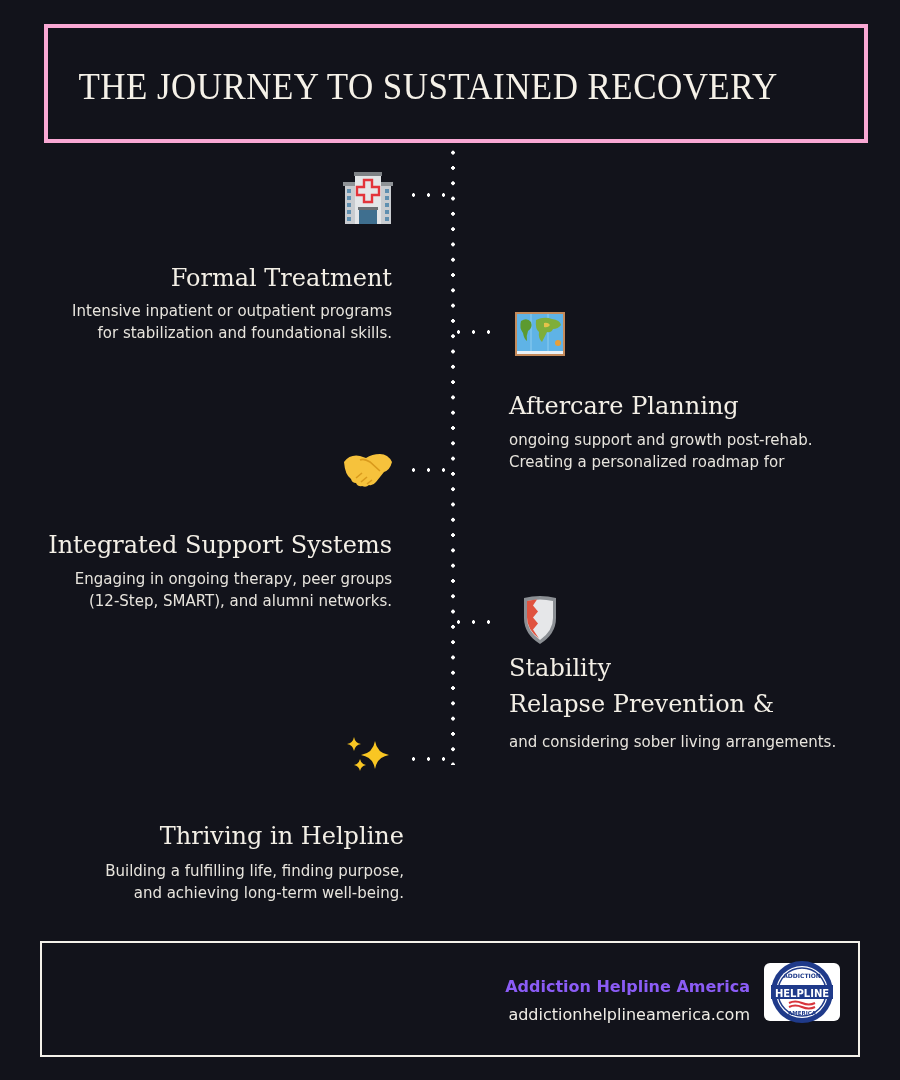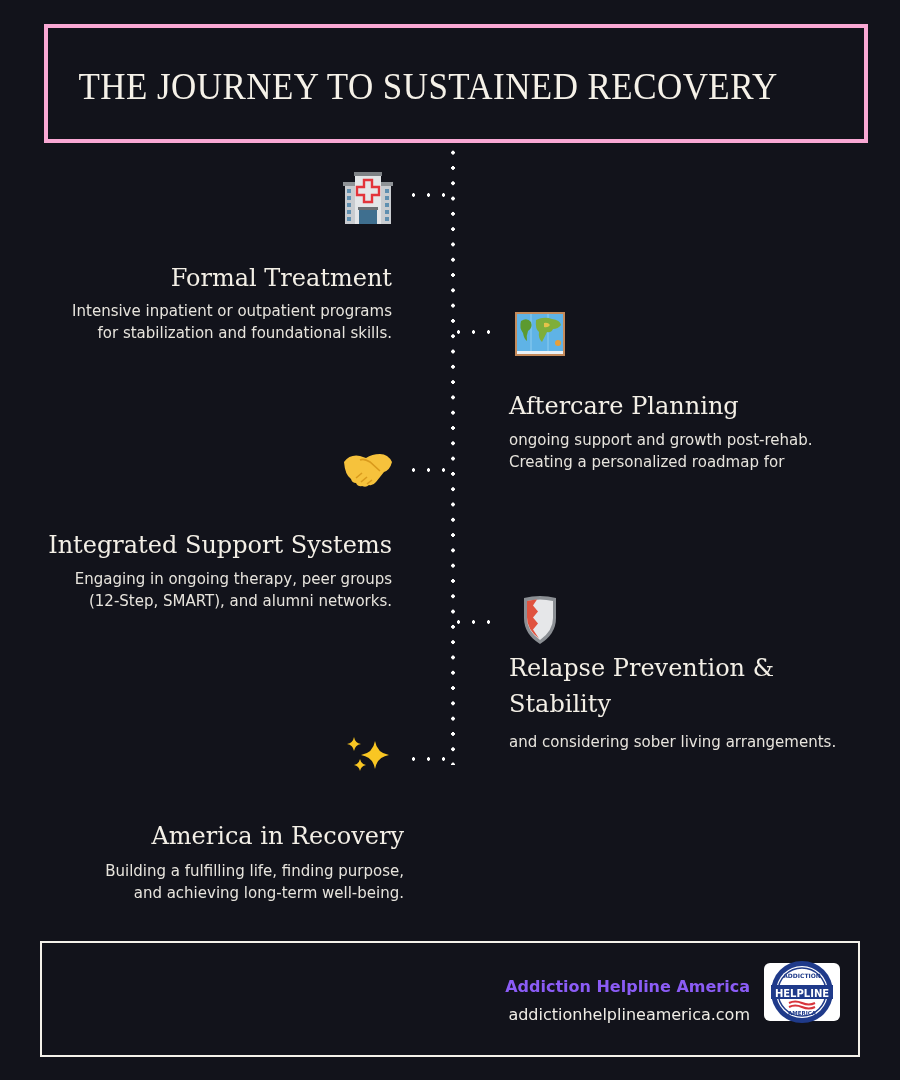--- a/index.html
+++ b/index.html
@@ -135,36 +135,36 @@
 
 <div class="hdots" style="left:451px; top:620px; width:49px;"></div>
 <div class="icon" style="left:514px; top:594px;">
   <svg width="40" height="52" viewBox="0 0 40 52">
     <path d="M4 4 q16 -4 32 0 v20 q0 16 -16 26 q-16 -10 -16 -26z" fill="#8b8f94"></path>
     <path d="M7 7 q13 -3 26 0 v17 q0 13 -13 22 q-13 -9 -13 -22z" fill="#e6e7e9"></path>
     <path d="M7 7 q6 -1.5 10 -1.5 l-4 6 l5 6 l-5 6 l5 6 l-5 6 l6 9 q-12 -9 -12 -21z" fill="#e0533f"></path>
   </svg>
 </div>
 <div class="step-title right" style="left:509px; top:650px;">
+  <div>Stability</div>
   <div>Relapse Prevention &amp;</div>
-  <div>Stability</div>
 </div>
 <div class="step-desc right" style="left:509px; top:731px;">
   <div>and considering sober living arrangements.</div>
 </div>
 
 <div class="hdots" style="left:406px; top:757px; width:49px;"></div>
 <div class="icon" style="left:344px; top:732px;">
   <svg width="50" height="50" viewBox="0 0 50 50">
     <path d="M30 8 q2 12 14 14 q-12 2 -14 14 q-2 -12 -14 -14 q12 -2 14 -14z" fill="#f9c623"></path>
     <path d="M9 4 q1 6 7 7 q-6 1 -7 7 q-1 -6 -7 -7 q6 -1 7 -7z" fill="#f9c623"></path>
     <path d="M15 26 q1 5 6 6 q-5 1 -6 6 q-1 -5 -6 -6 q5 -1 6 -6z" fill="#f9c623"></path>
   </svg>
 </div>
-<div class="step-title left" style="right:496px; top:818px;">America in Recovery</div>
+<div class="step-title left" style="right:496px; top:818px;">Thriving in Helpline</div>
 <div class="step-desc left" style="right:496px; top:860px;">
   <div>Building a fulfilling life, finding purpose,</div>
   <div>and achieving long-term well-being.</div>
 </div>
 
 <div class="footer-box">
   <div class="org-name">Addiction Helpline America</div>
   <div class="org-url">addictionhelplineamerica.com</div>
   <div class="logo">
     <svg width="66" height="66" viewBox="0 0 66 66">

